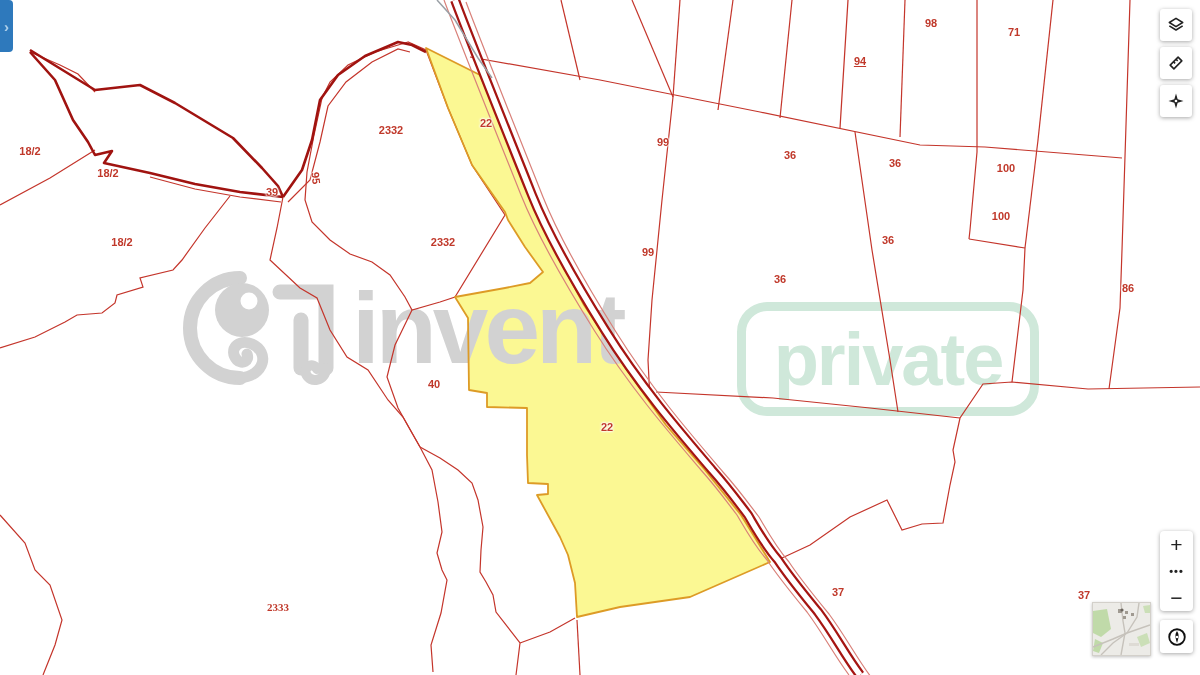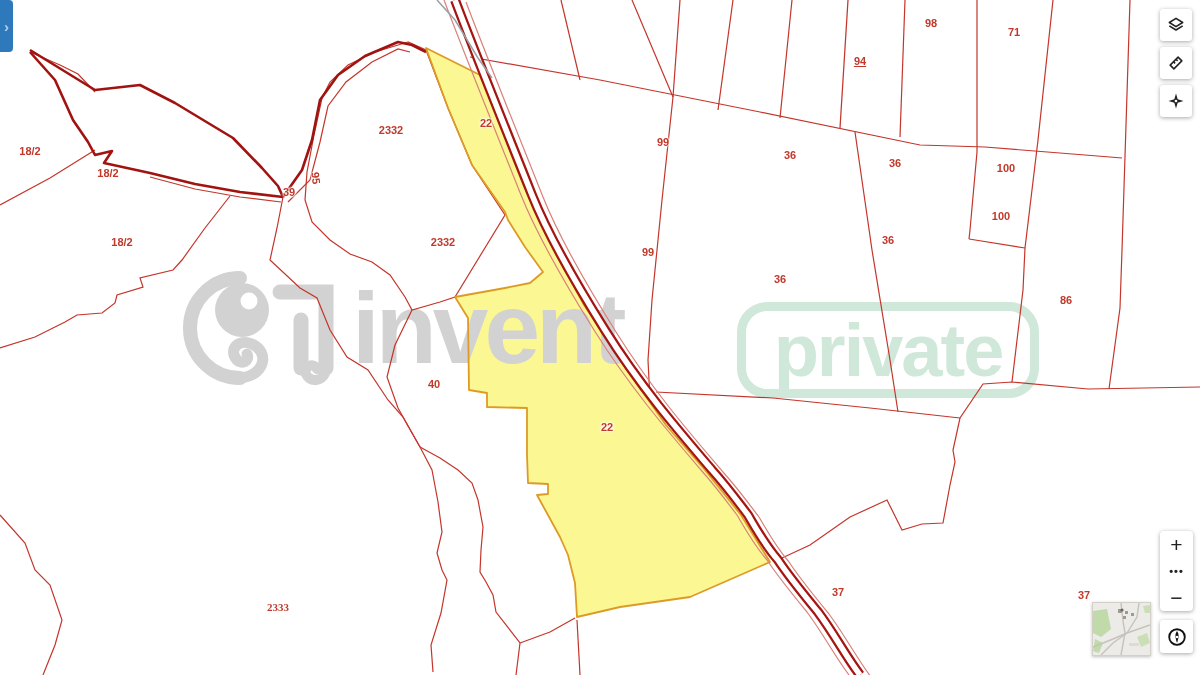--- a/index.html
+++ b/index.html
@@ -18,21 +18,21 @@
   .ystroke{fill:none;stroke:var(--ystroke,#dd9b26);stroke-width:1.8;stroke-linejoin:round;}
   
   .plabel{position:absolute;transform:translate(-50%,-50%);color:var(--labelc,#c0392b);
     font-size:11px;font-weight:bold;white-space:nowrap;letter-spacing:0;
     text-shadow:0 0 2px #fff,0 0 2px #fff,0 0 3px #fff,0 0 3px #fff;}
   
   #watermark{position:absolute;left:0;top:0;width:1200px;height:675px;pointer-events:none;}
   #wm-logo{position:absolute;left:168px;top:270px;}
   #wm-brand{position:absolute;left:352px;top:278px;font-size:100px;font-weight:bold;
     letter-spacing:-4px;color:var(--wmgray,#d2d2d2);line-height:100px;}
-  #wm-badge{position:absolute;left:737px;top:302px;width:302px;height:96px;
+  #wm-badge{position:absolute;left:737px;top:302px;width:302px;height:114px;
     border:9px solid var(--wmgreen,#cfe8da);border-radius:30px;box-sizing:border-box;
     display:flex;align-items:center;justify-content:center;
     font-size:74px;font-weight:bold;letter-spacing:-2px;color:var(--wmgreen,#cfe8da);}
   
   #panel-tab{position:absolute;left:0;top:0;width:13px;height:52px;background:#2e79bc;
     border-radius:0 4px 4px 0;display:flex;align-items:center;justify-content:center;
     color:#aed0ea;font-size:15px;font-weight:bold;cursor:pointer;}
   
   .sq-btn{position:absolute;width:32px;height:32px;background:#fff;border-radius:3px;
     box-shadow:0 1px 4px rgba(0,0,0,.35);display:flex;align-items:center;justify-content:center;
@@ -123,39 +123,39 @@
       <path class="road-casing" d="M455,0 C470,40 510,140 532,195 C550,240 580,290 605,330 C625,362 640,382 658,405 C676,428 695,450 712,470 C728,488 735,498 748,515 C758,532 765,545 778,560 C790,578 800,590 818,612 C835,635 845,655 860,675"></path>
       <path class="road-fill" d="M455,0 C470,40 510,140 532,195 C550,240 580,290 605,330 C625,362 640,382 658,405 C676,428 695,450 712,470 C728,488 735,498 748,515 C758,532 765,545 778,560 C790,578 800,590 818,612 C835,635 845,655 860,675"></path>
     </g>
     <path class="g" d="M437,0 L455,20 478,58 492,78"></path>
   </svg>
 
   <div id="labels">
       <span class="plabel" style="left: 30px; top: 151px;">18/2</span>
       <span class="plabel" style="left: 108px; top: 173px;">18/2</span>
       <span class="plabel" style="left: 122px; top: 242px;">18/2</span>
-      <span class="plabel" style="left: 289px; top: 192px;">39</span>
+      <span class="plabel" style="left: 272px; top: 192px;">39</span>
       <span class="plabel" style="left: 316px; top: 178px; transform: translate(-50%, -50%) rotate(83deg);">95</span>
       <span class="plabel" style="left: 391px; top: 130px;">2332</span>
       <span class="plabel" style="left: 443px; top: 242px;">2332</span>
       <span class="plabel" style="left: 486px; top: 123px;">22</span>
       <span class="plabel" style="left: 607px; top: 427px;">22</span>
       <span class="plabel" style="left: 434px; top: 384px;">40</span>
       <span class="plabel" style="left: 663px; top: 142px;">99</span>
       <span class="plabel" style="left: 648px; top: 252px;">99</span>
       <span class="plabel" style="left: 860px; top: 61px; text-decoration: underline;">94</span>
       <span class="plabel" style="left: 924px; top: 23px; margin-left: 7px;">98</span>
       <span class="plabel" style="left: 1014px; top: 32px;">71</span>
       <span class="plabel" style="left: 790px; top: 155px;">36</span>
       <span class="plabel" style="left: 895px; top: 163px;">36</span>
       <span class="plabel" style="left: 888px; top: 240px;">36</span>
       <span class="plabel" style="left: 780px; top: 279px;">36</span>
       <span class="plabel" style="left: 1006px; top: 168px;">100</span>
       <span class="plabel" style="left: 1001px; top: 216px;">100</span>
-      <span class="plabel" style="left: 1066px; top: 288px; margin-top: 12px;">86</span>
+      <span class="plabel" style="left: 1128px; top: 288px;">86</span>
       <span class="plabel" style="left: 278px; top: 607px; font-family: Liberation Serif, serif;">2333</span>
       <span class="plabel" style="left: 838px; top: 592px;">37</span>
       <span class="plabel" style="left: 1084px; top: 595px;">37</span>
     </div>
 </div>
 
 <div id="panel-tab">
   <span>›</span>
 </div>
 

